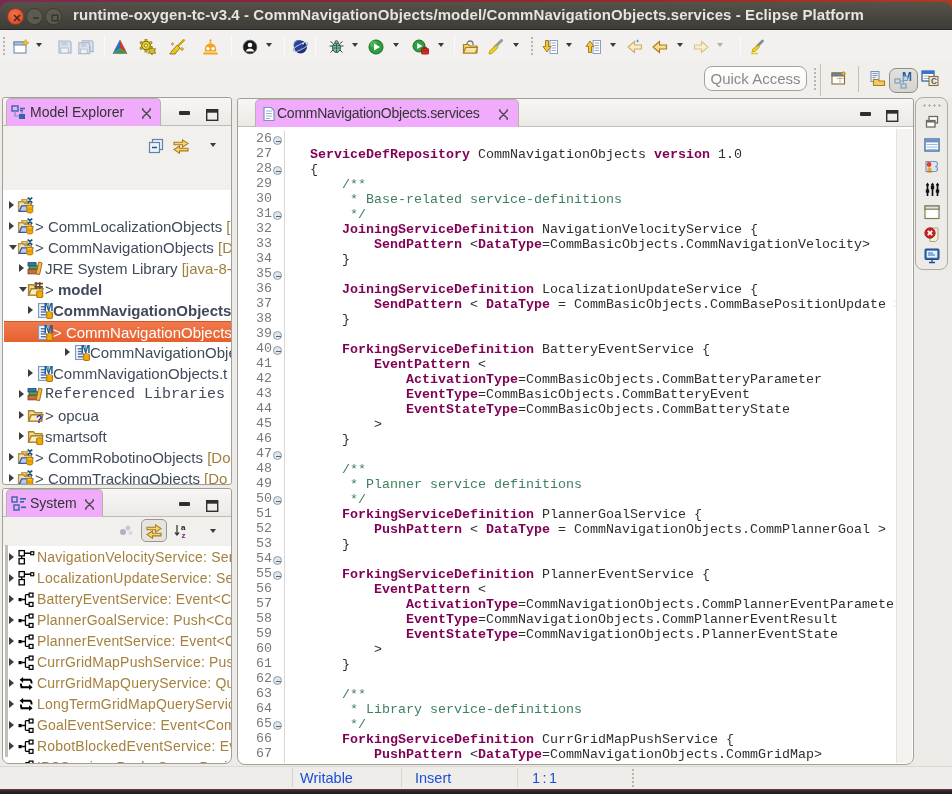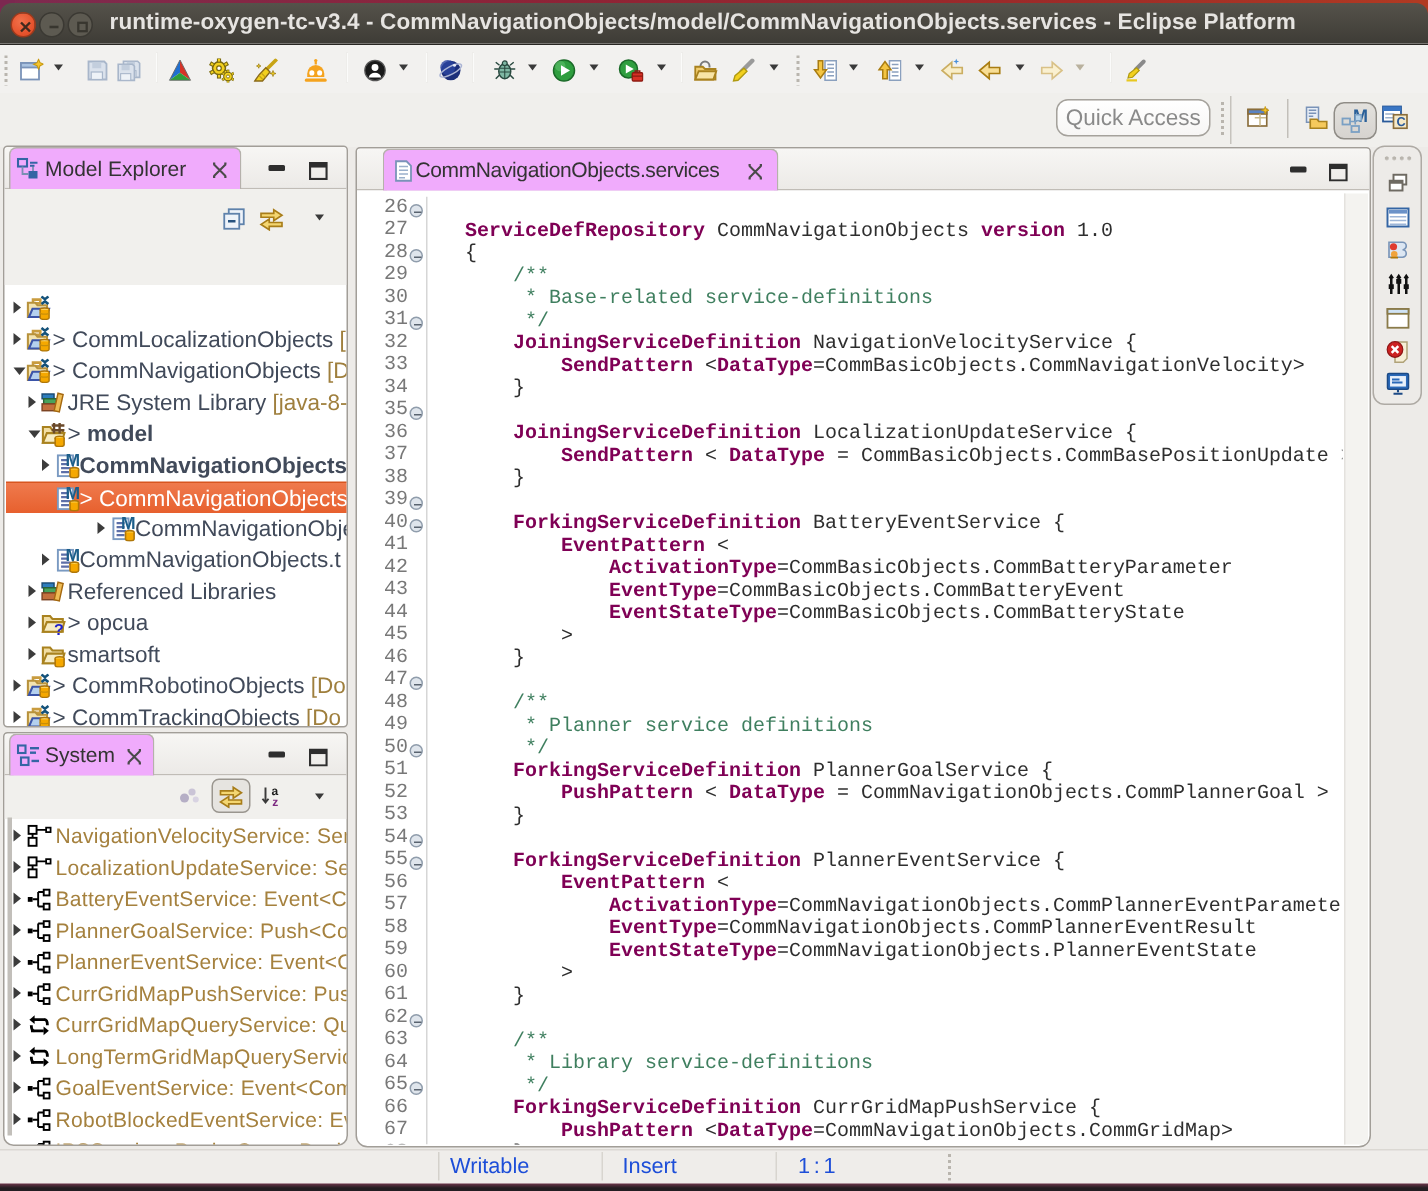--- a/index.html
+++ b/index.html
@@ -448,21 +448,21 @@
         </svg>
         <span class="lbl" style="left:49px;">CommNavigationObjects.s</span>
       </div>
 <div class="trow" style="top:265px;">
         <div class="arr c" style="left:24px;"></div>
         <svg class="ticon" style="left:33px" width="17" height="17" viewBox="0 0 16 16">
           <use href="#i-filem"></use>
         </svg>
         <span class="lbl" style="left:49px;">CommNavigationObjects.t</span>
       </div>
-<div class="trow" style="top:286px;">
+<div class="trow" style="top:286px;font-family:Liberation Mono, monospace;">
         <div class="arr c" style="left:15px;"></div>
         <svg class="ticon" style="left:23px" width="17" height="17" viewBox="0 0 16 16">
           <use href="#i-books"></use>
         </svg>
         <span class="lbl" style="left:41px;">Referenced Libraries</span>
       </div>
 <div class="trow" style="top:307px;">
         <div class="arr c" style="left:15px;"></div>
         <svg class="ticon" style="left:23px" width="17" height="17" viewBox="0 0 16 16">
           <use href="#i-folder"></use>

